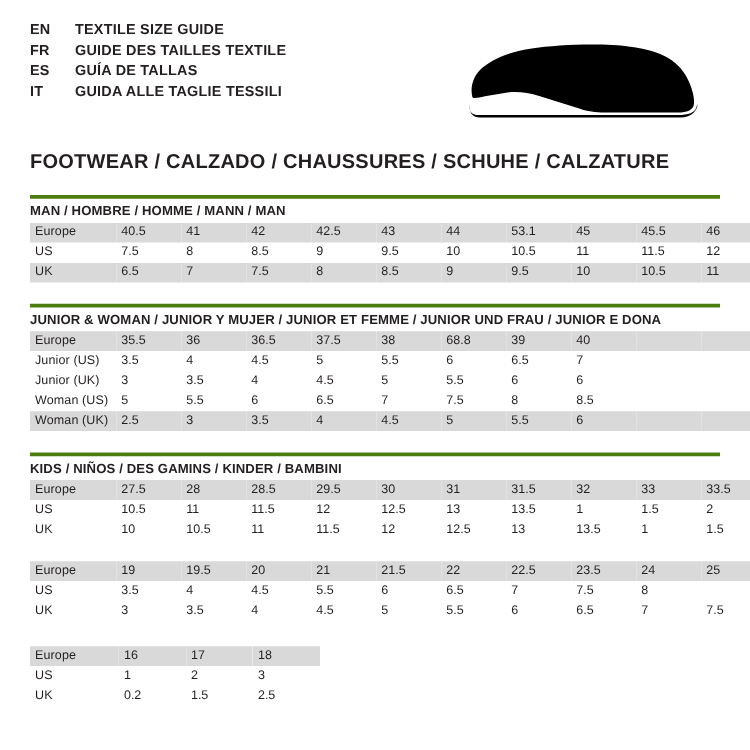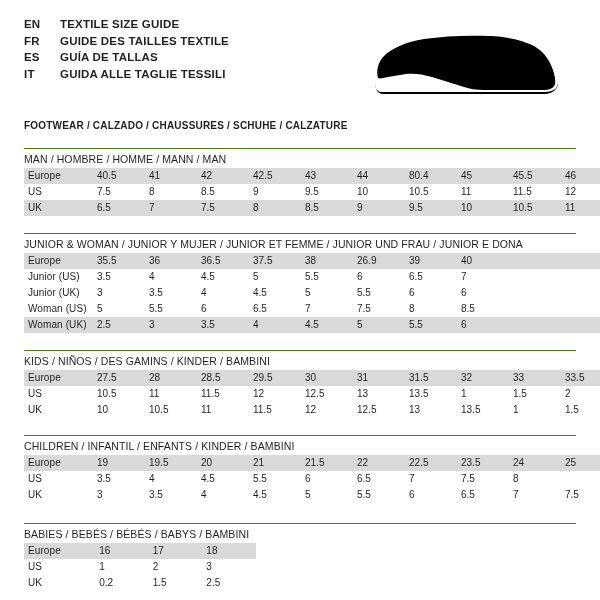--- a/index.html
+++ b/index.html
@@ -38,33 +38,33 @@
     white-space: nowrap;
   }
   .lang-code { width: 36px; }
 
   .shoe-art {
     margin-top: 14px;
     margin-right: 14px;
   }
 
   .section-title {
-    font-size: 10px;
+    font-size: 16px;
     font-weight: bold;
     letter-spacing: 0.2px;
     margin-top: 14px;
   }
 
   
   .block { margin-top: 17px; }
   .block-title {
     font-size: 10.5px;
-    font-weight: normal;
+    font-weight: bold;
     letter-spacing: 0.1px;
-    border-top: 1px solid #4d7c0f;
+    border-top: 3px solid #4d7c0f;
     padding-top: 4px;
     padding-bottom: 3px;
   }
   .block.babies { margin-top: 20px; }
 
   table.sizes {
     border-collapse: collapse;
     font-size: 10px;
     table-layout: fixed;
   }
@@ -127,21 +127,21 @@
     <table class="sizes full">
       <tbody>
         <tr class="shaded">
           <td class="label row-label">Europe</td>
           <td class="val">40.5</td>
           <td class="val">41</td>
           <td class="val">42</td>
           <td class="val">42.5</td>
           <td class="val">43</td>
           <td class="val">44</td>
-          <td class="val">80.4</td>
+          <td class="val">53.1</td>
           <td class="val">45</td>
           <td class="val">45.5</td>
           <td class="val">46</td>
         </tr>
         <tr class="plain">
           <td class="label row-label">US</td>
           <td class="val">7.5</td>
           <td class="val">8</td>
           <td class="val">8.5</td>
           <td class="val">9</td>
@@ -173,21 +173,21 @@
     <div class="block-title">JUNIOR &amp; WOMAN / JUNIOR Y MUJER / JUNIOR ET FEMME / JUNIOR UND FRAU / JUNIOR E DONA</div>
     <table class="sizes full">
       <tbody>
         <tr class="shaded">
           <td class="label row-label">Europe</td>
           <td class="val">35.5</td>
           <td class="val">36</td>
           <td class="val">36.5</td>
           <td class="val">37.5</td>
           <td class="val">38</td>
-          <td class="val">26.9</td>
+          <td class="val">68.8</td>
           <td class="val">39</td>
           <td class="val">40</td>
           <td class="val"></td>
           <td class="val"></td>
         </tr>
         <tr class="plain">
           <td class="label row-label">Junior (US)</td>
           <td class="val">3.5</td>
           <td class="val">4</td>
           <td class="val">4.5</td>
@@ -283,21 +283,20 @@
           <td class="val">13</td>
           <td class="val">13.5</td>
           <td class="val">1</td>
           <td class="val">1.5</td>
         </tr>
       </tbody>
     </table>
   </div>
 
   <div class="block">
-    <div class="block-title">CHILDREN / INFANTIL / ENFANTS / KINDER / BAMBINI</div>
     <table class="sizes full">
       <tbody>
         <tr class="shaded">
           <td class="label row-label">Europe</td>
           <td class="val">19</td>
           <td class="val">19.5</td>
           <td class="val">20</td>
           <td class="val">21</td>
           <td class="val">21.5</td>
           <td class="val">22</td>
@@ -330,21 +329,20 @@
           <td class="val">6</td>
           <td class="val">6.5</td>
           <td class="val">7</td>
           <td class="val">7.5</td>
         </tr>
       </tbody>
     </table>
   </div>
 
   <div class="block babies">
-    <div class="block-title">BABIES / BEBÉS / BÉBÉS / BABYS / BAMBINI</div>
     <table class="sizes babies-t">
       <tbody>
         <tr class="shaded">
           <td class="label row-label">Europe</td>
           <td class="val">16</td>
           <td class="val">17</td>
           <td class="val">18</td>
         </tr>
         <tr class="plain">
           <td class="label row-label">US</td>

